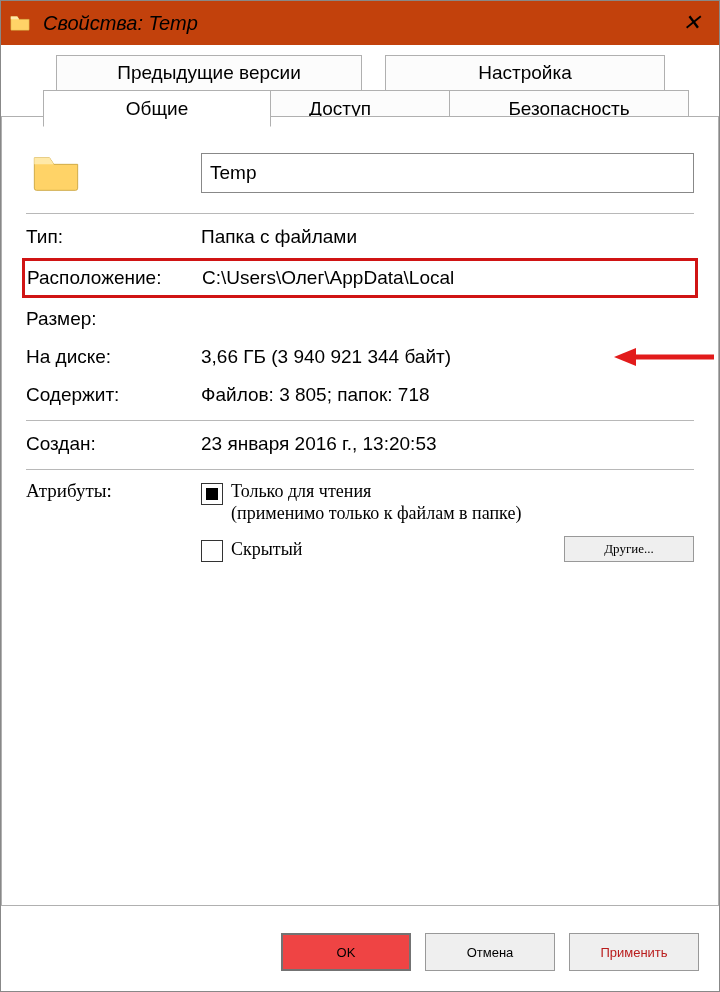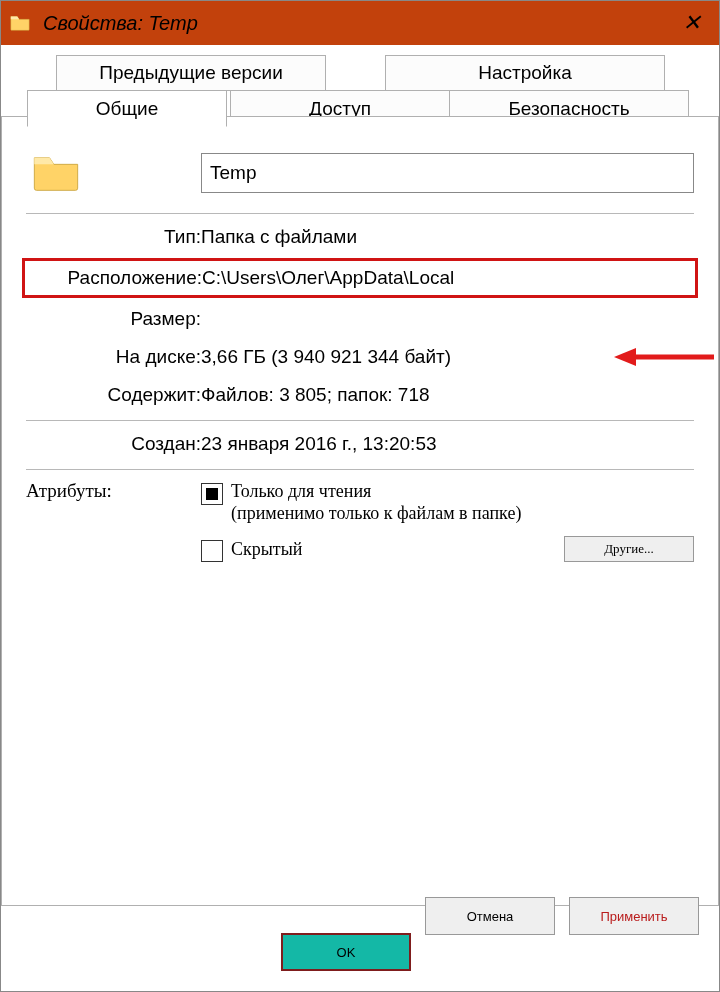--- a/index.html
+++ b/index.html
@@ -62,21 +62,21 @@
     height: 790px;
     border: 1px solid #b0b0b0;
     background: #fff;
     padding: 22px 24px 10px 24px;
   }
   .panel-row {
     display: flex;
     align-items: center;
     padding: 8px 0;
   }
-  .panel-row .lbl { width: 175px; font-size: 19px; text-align: right; }
+  .panel-row .lbl { width: 175px; font-size: 19px; }
   .panel-row .val { flex: 1; font-size: 19px; }
   .divider {
     border: none;
     border-top: 1px solid #b8b8b8;
     margin: 6px 0 4px 0;
   }
   .folder-big {
     width: 52px; height: 52px;
     margin-left: 4px;
   }
@@ -112,21 +112,21 @@
   .attr-line { display:flex; align-items:flex-start; margin-bottom:12px; }
   .attr-text { font-size: 18px; line-height: 22px; }
   .btn {
     border: 1px solid #999;
     background: #efefef;
     font-size: 13px;
     padding: 4px 18px;
     font-family: inherit;
     min-width: 130px;
   }
-  .btn.default { border: 2px solid #7f1d1d; background:#14b8a6;margin-top:36px; }
+  .btn.default { border: 2px solid #737373; background:#ef4444; }
   .footer {
     position: absolute;
     bottom: 14px; right: 20px;
     display: flex; gap: 14px;
   }
   .footer .btn { min-width: 130px; height: 38px; }
   .btn[disabled] { color: #b91c1c; }
   svg.folder { display:block; }
 </style>
 </head>
@@ -140,23 +140,23 @@
         <path fill="#ffd367" stroke="#caa23a" stroke-width="0.5" d="M2 5h7l2 3h11v11a1 1 0 0 1-1 1H3a1 1 0 0 1-1-1V5z"></path>
         <path fill="#ffe9a8" d="M2 5h7l2 3H2z"></path>
       </svg>
     </span>
     <span class="title">Свойства: Temp</span>
     <span class="close">✕</span>
   </div>
 
   <div class="content" style="position:relative; height:940px;">
     <div class="tab-area">
-      <div class="tab back-row" style="left:35px; width:270px;"><span>Предыдущие версии</span></div>
+      <div class="tab back-row" style="left:35px; width:306px;"><span>Предыдущие версии</span></div>
       <div class="tab back-row" style="left:364px; width:280px;"><span>Настройка</span></div>
-      <div class="tab front-row active" style="left:6px; width:200px;"><span>Общие</span></div>
+      <div class="tab front-row active" style="left:22px; width:228px;"><span>Общие</span></div>
       <div class="tab front-row" style="left:209px; width:220px;"><span>Доступ</span></div>
       <div class="tab front-row" style="left:428px; width:240px;"><span>Безопасность</span></div>
     </div>
 
     <div class="tab-panel">
 
       <div class="panel-row">
         <div class="lbl" style="display:flex;align-items:center;">
           <span class="folder-big">
             <svg class="folder" viewBox="0 0 24 24" width="52" height="52">

